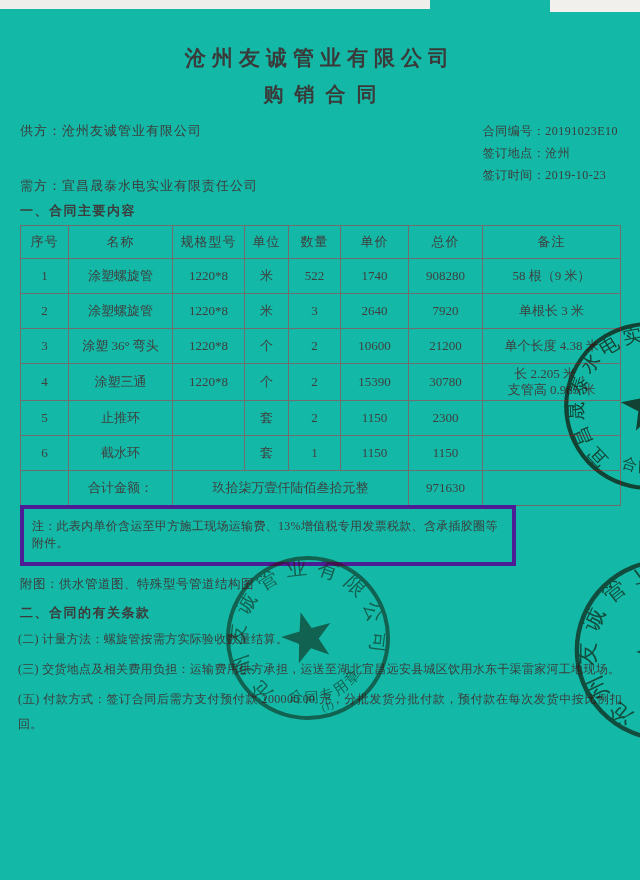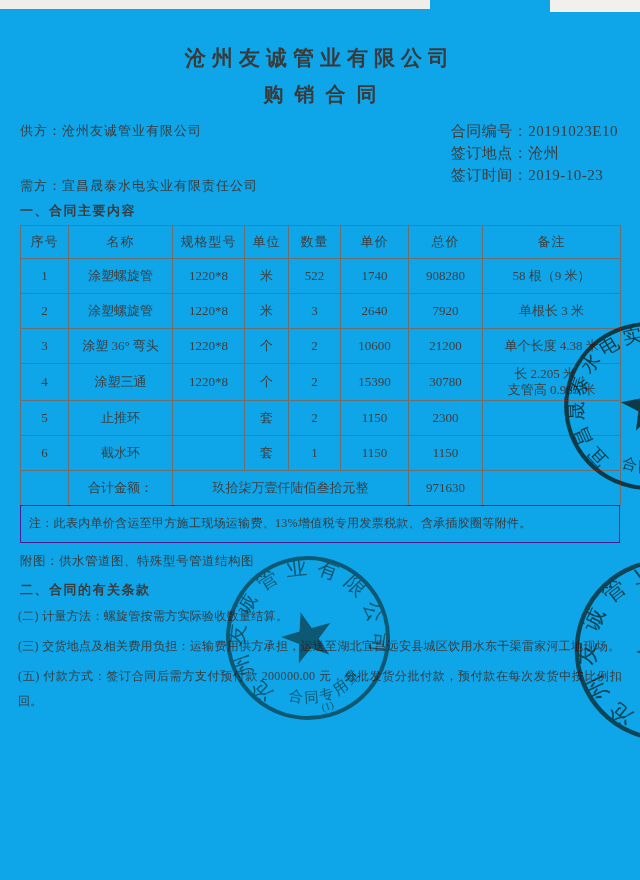--- a/index.html
+++ b/index.html
@@ -1,59 +1,59 @@
 <!DOCTYPE html>
 <html><head>
 <meta charset="utf-8">
 <style>
   html,body { margin:0; padding:0; background:#e9e8e5; }
   .page {
     position:relative; width:640px; height:880px; margin:0;
-    background:#0ea5e9; overflow:hidden;
+    background:#14b8a6; overflow:hidden;
     font-family:"Liberation Serif","DejaVu Serif",serif;
     color:#3c3c3c;
   }
   .scan-edge { position:absolute; top:0; left:0; width:430px; height:9px; background:#efeeea; }
   .scan-edge2 { position:absolute; top:0; right:0; width:90px; height:12px; background:#f1f0ec; }
 
   .title {
     margin:44px 0 0; text-align:center; font-size:21px; font-weight:600;
     letter-spacing:6px; color:#3a3a3a;
   }
   .subtitle {
     margin:9px 0 0; text-align:center; font-size:20px; font-weight:600;
     letter-spacing:11px; text-indent:11px; color:#3a3a3a;
   }
 
   .info-row { display:flex; justify-content:space-between; padding:0 22px 0 20px; margin-top:12px; }
   .parties { font-size:13px; letter-spacing:1px; }
   .party-line { margin:0; }
   .party-line.first { margin-top:2px; }
   .party-line.second { margin-top:37px; }
-  .meta { font-size:15px; line-height:22px; letter-spacing:0.5px; }
+  .meta { font-size:12px; line-height:22px; letter-spacing:0.5px; }
   .meta p { margin:0; }
 
   .sec1-heading { margin:7px 0 0 20px; font-size:13px; font-weight:600; letter-spacing:1.5px; }
 
   table.items {
     width:600px; margin:5px 0 0 20px; border-collapse:collapse; table-layout:fixed;
     font-size:13px; color:#3f3f3f;
   }
   table.items th, table.items td {
     border:1px solid #6e6e6e; text-align:center; vertical-align:middle;
     padding:2px 2px; font-weight:normal; overflow:hidden;
   }
   table.items thead th { height:28px; letter-spacing:1px; }
   table.items tbody td { height:30px; }
   td.col-remark { white-space:pre-line; line-height:16px; }
   tr.total-row td { height:32px; }
 
   .note-box {
-    width:600px; box-sizing:border-box; margin:-1px 0 0 20px;
-    border:1px solid #4c1d95; padding:9px 8px 10px; font-size:12px; letter-spacing:0.3px;
+    width:496px; box-sizing:border-box; margin:-1px 0 0 20px;
+    border:4px solid #4c1d95; padding:9px 8px 10px; font-size:12px; letter-spacing:0.3px;
   }
 
   .attachment { margin:10px 0 0 20px; font-size:12.5px; letter-spacing:0.5px; }
   .sec2-heading { margin:11px 0 0 20px; font-size:13px; font-weight:600; letter-spacing:1.5px; }
 
   .clause {
     width:604px; margin:5px 0 0 18px; font-size:12px; line-height:25px;
     text-align:justify; letter-spacing:0.3px;
   }
   .clause.hang { padding-left:14px; text-indent:-14px; box-sizing:border-box; }

